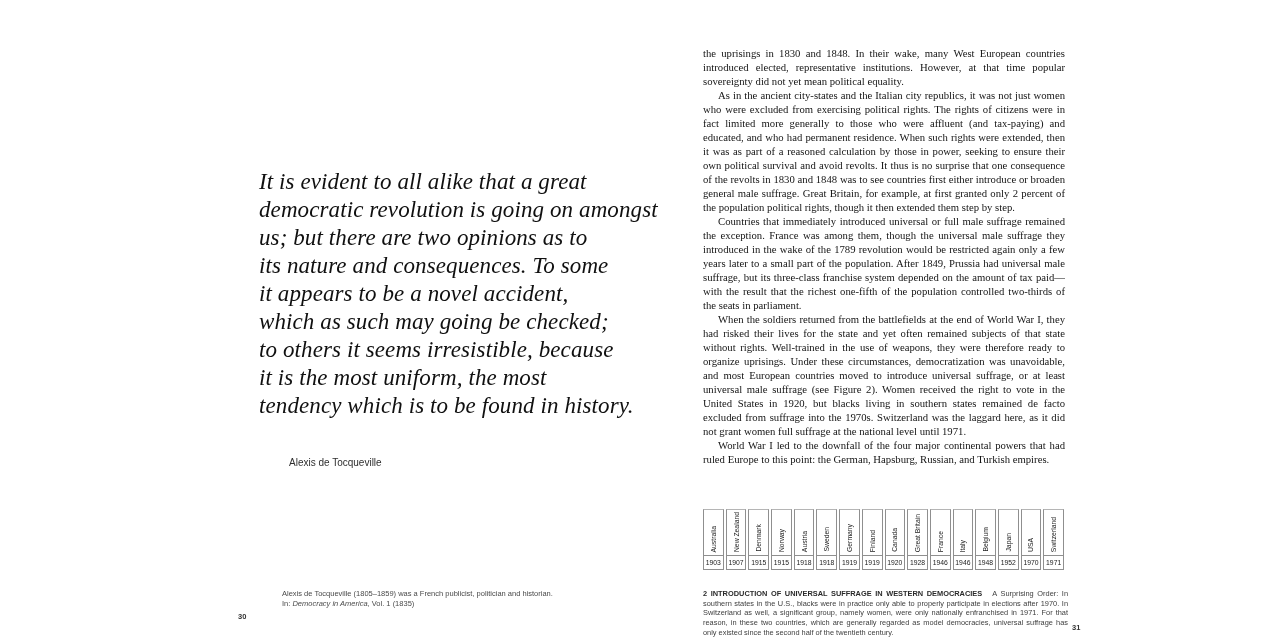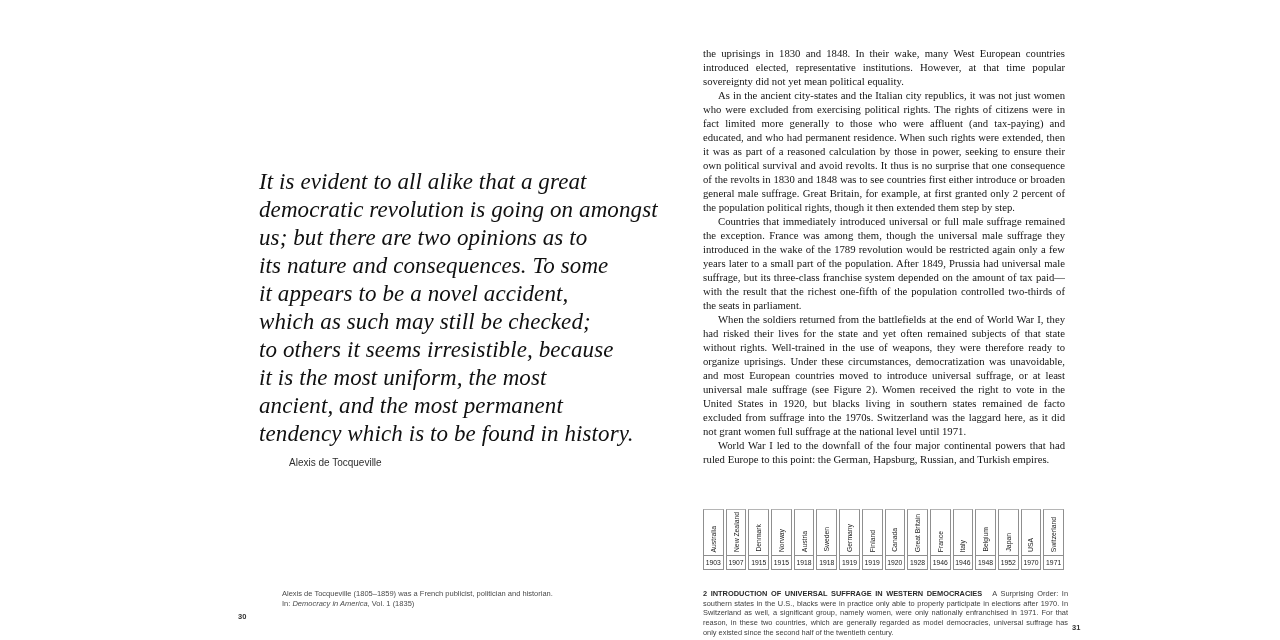--- a/index.html
+++ b/index.html
@@ -134,24 +134,23 @@
 
 <div class="spread">
 
   <div>
     <div class="quote">
       <div class="qline">It is evident to all alike that a great</div>
       <div class="qline">democratic revolution is going on amongst</div>
       <div class="qline">us; but there are two opinions as to</div>
       <div class="qline">its nature and consequences. To some</div>
       <div class="qline">it appears to be a novel accident,</div>
-      <div class="qline">which as such may still be checked;</div>
+      <div class="qline">which as such may going be checked;</div>
       <div class="qline">to others it seems irresistible, because</div>
       <div class="qline">it is the most uniform, the most</div>
-      <div class="qline">ancient, and the most permanent</div>
       <div class="qline">tendency which is to be found in history.</div>
     </div>
 
     <div class="attribution">Alexis de Tocqueville</div>
 
     <div class="footnote">
       <div>Alexis de Tocqueville (1805–1859) was a French publicist, politician and historian.</div>
       <div><span>In: </span><i>Democracy in America</i><span>, Vol. 1 (1835)</span></div>
     </div>
 

